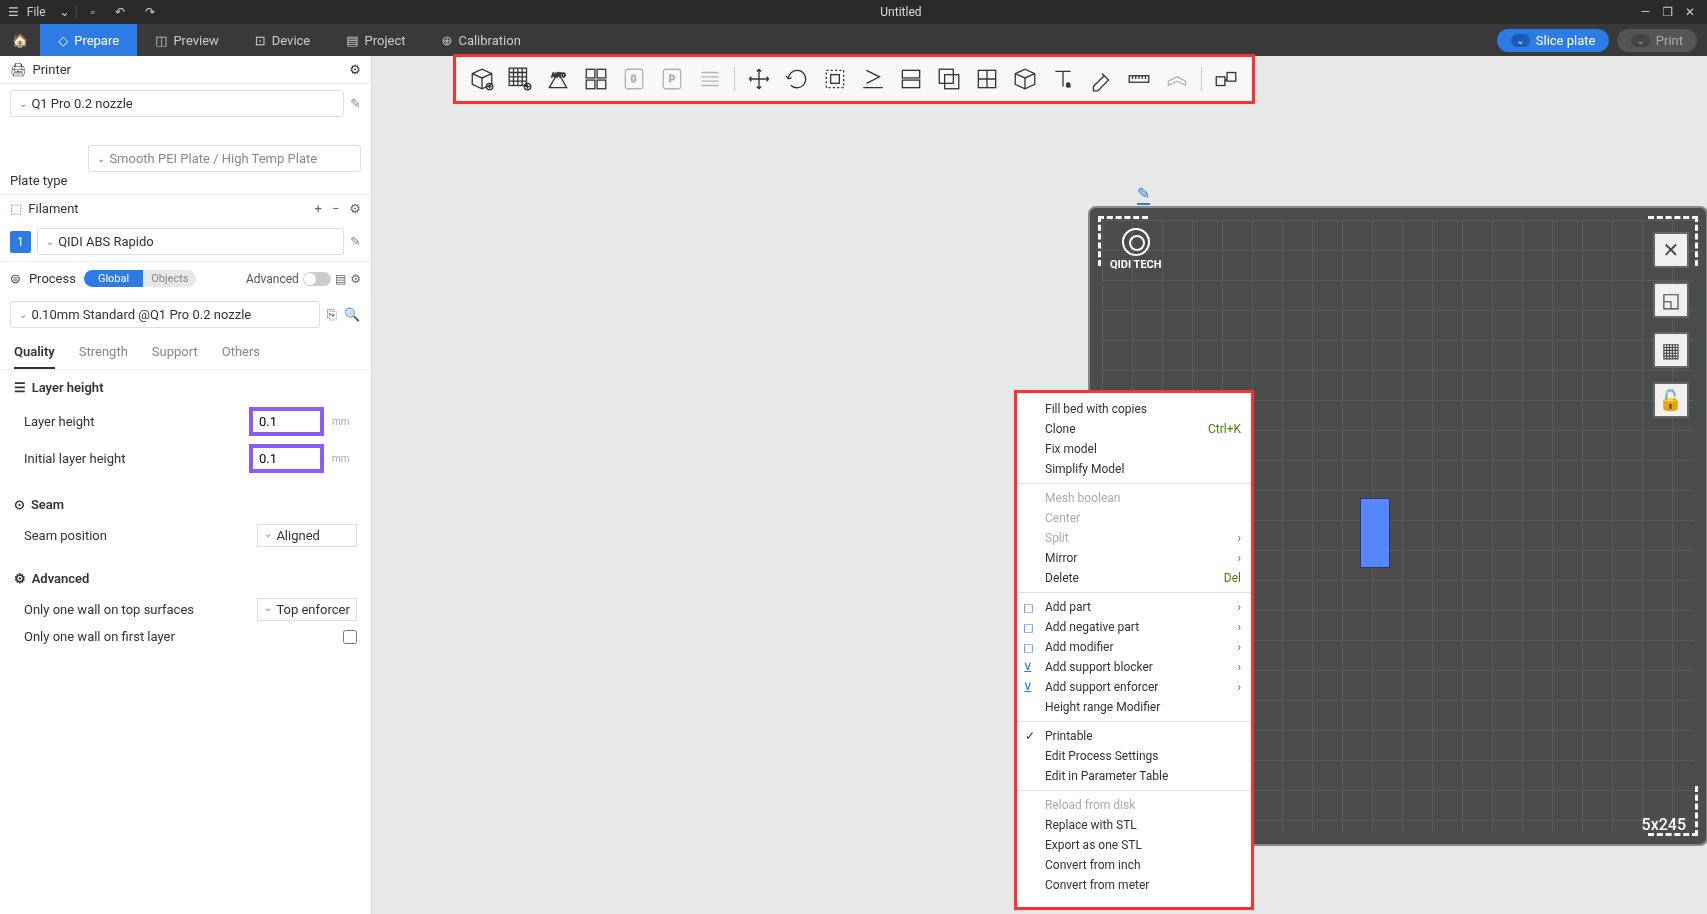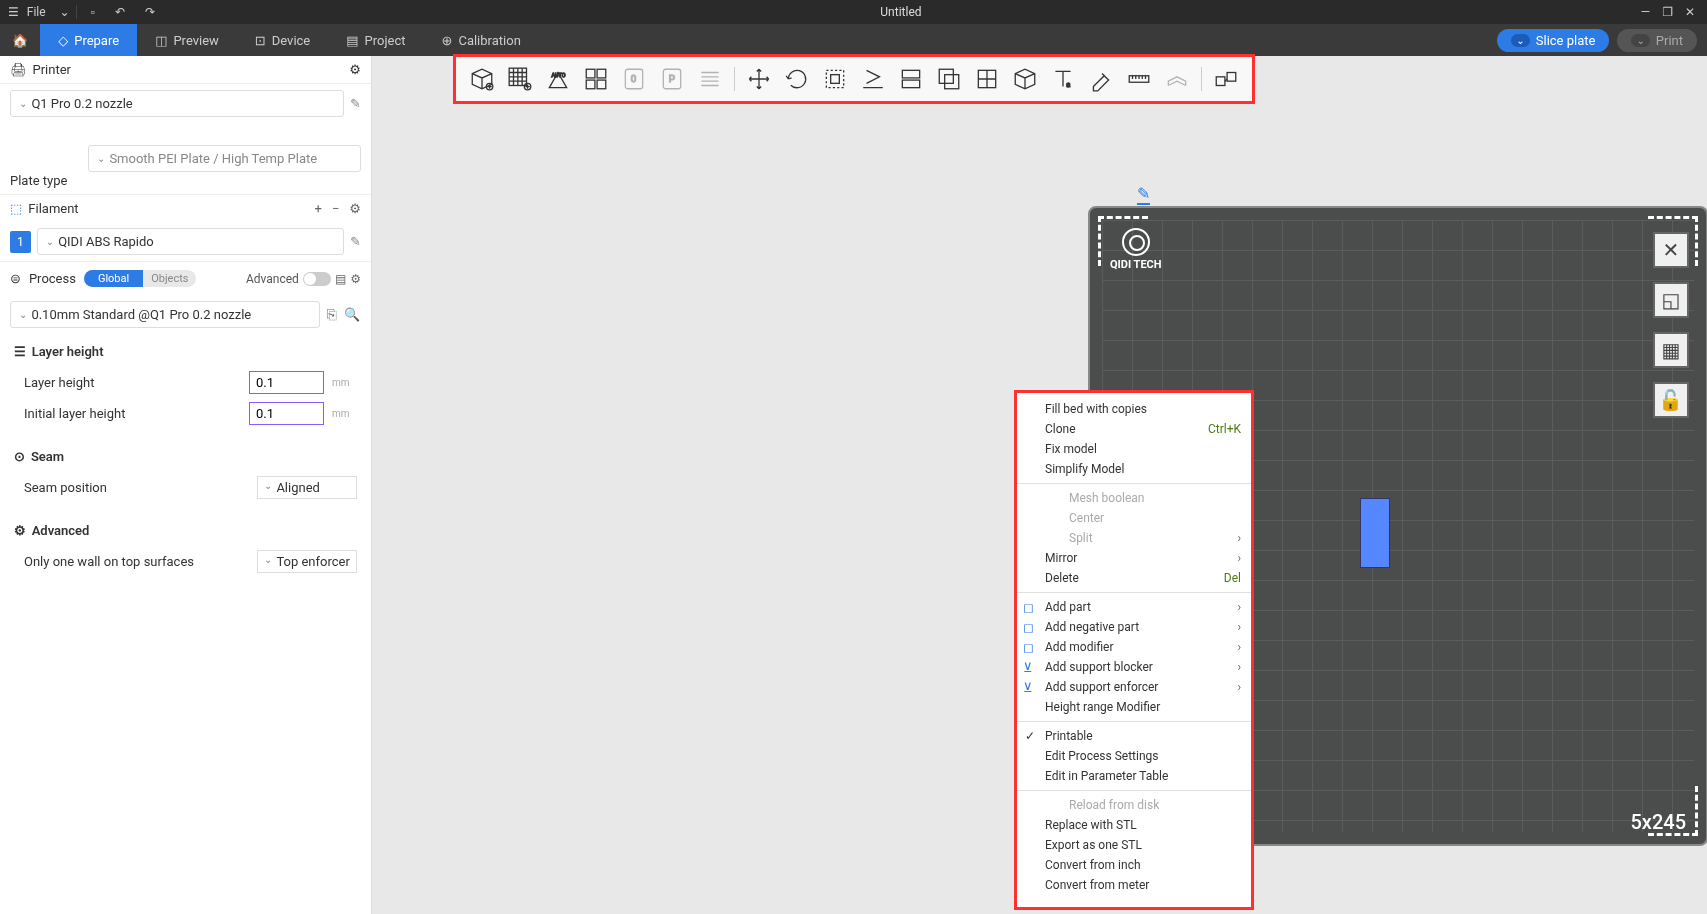--- a/index.html
+++ b/index.html
@@ -59,21 +59,21 @@
 .process-dropdown .icons { display: flex; gap: 8px; color: #666; }
 
 .setting-tabs { display: flex; padding: 10px 14px 0; gap: 24px; border-bottom: 1px solid #eee; }
 .setting-tab { padding-bottom: 8px; color: #888; cursor: pointer; font-size: 13px; }
 .setting-tab.active { color: #333; font-weight: 600; border-bottom: 2px solid #333; }
 
 .setting-group { padding: 10px 14px; }
 .group-title { display: flex; align-items: center; gap: 6px; font-weight: 600; font-size: 13px; color: #333; margin-bottom: 8px; }
 .setting-row { display: flex; align-items: center; padding: 4px 0 4px 10px; gap: 8px; }
 .setting-row .label { flex: 1; font-size: 13px; color: #333; }
-.setting-row input[type=text] { width: 75px; border: 1px solid #8b5cf6; padding: 3px 6px; font-size: 13px; }
+.setting-row input[type=text] { width: 75px; border: 4px solid #8b5cf6; padding: 3px 6px; font-size: 13px; }
 .setting-row .unit { width: 25px; color: #aaa; font-size: 10px; }
 .setting-row .field-select { width: 100px; border: 1px solid #ddd; padding: 3px 6px; font-size: 13px; display: flex; }
 .setting-row .field-select .caret { color: #888; margin-right: 4px; font-size: 10px; }
 .setting-row input[type=checkbox] { width: 14px; height: 14px; }
 
 
 .viewport { position: absolute; left: 372px; top: 56px; right: 0; bottom: 0; background: #e8e8e8; }
 
 
 .toolbar { position: absolute; top: 54px; left: 50%; transform: translateX(-50%); background: #f8f8f8; border: 3px solid #ff3030; padding: 8px 12px; display: flex; gap: 10px; align-items: center; }
@@ -87,34 +87,34 @@
 .build-plate { position: absolute; left: 716px; top: 150px; width: 620px; height: 640px; background: #4a4d4c; border-radius: 8px; border: 2px solid #888; }
 .plate-inner { position: absolute; inset: 12px; background-image: linear-gradient(#5a5d5c 1px, transparent 1px), linear-gradient(90deg, #5a5d5c 1px, transparent 1px); background-size: 30px 30px; }
 .plate-corner { position: absolute; width: 50px; height: 50px; }
 .plate-corner.tl { top: 8px; left: 8px; border-top: 3px dashed #fff; border-left: 3px dashed #fff; }
 .plate-corner.tr { top: 8px; right: 8px; border-top: 3px dashed #fff; border-right: 3px dashed #fff; }
 .plate-corner.bl { bottom: 8px; left: 8px; border-bottom: 3px dashed #fff; border-left: 3px dashed #fff; }
 .plate-corner.br { bottom: 8px; right: 8px; border-bottom: 3px dashed #fff; border-right: 3px dashed #fff; }
 .qidi-logo { position: absolute; top: 20px; left: 20px; color: #fff; font-size: 11px; font-weight: bold; display: flex; flex-direction: column; align-items: center; }
 .qidi-logo .circle { width: 28px; height: 28px; border: 2px solid #fff; border-radius: 50%; margin-bottom: 2px; position: relative; }
 .qidi-logo .circle::after { content: ''; position: absolute; width: 12px; height: 12px; border: 2px solid #fff; border-radius: 50%; top: 5px; left: 5px; }
-.dimension-label { position: absolute; right: 20px; bottom: 10px; color: #fff; font-size: 20px; font-weight: 500; }
+.dimension-label { position: absolute; right: 20px; bottom: 10px; color: #fff; font-size: 16px; font-weight: 500; }
 .axis-origin { position: absolute; left: 12px; bottom: 12px; width: 70px; height: 70px; }
 .axis-x { position: absolute; bottom: 0; left: 0; width: 60px; height: 3px; background: #d04040; }
 .axis-y { position: absolute; bottom: 0; left: 0; width: 3px; height: 60px; background: #40c040; border-left: 2px dashed #40c040; background: none; }
 .selected-obj { position: absolute; left: 270px; top: 290px; width: 30px; height: 70px; background: #5588ff; border: 1px solid #336; }
 
 
 .right-icons { position: absolute; right: 18px; top: 176px; display: flex; flex-direction: column; gap: 14px; }
 .right-icons .ricon { width: 36px; height: 36px; border: 2px solid #666; background: #f0f0f0; display: flex; align-items: center; justify-content: center; cursor: pointer; font-size: 20px; color: #444; }
 
 
 .context-menu { position: absolute; left: 1014px; top: 390px; width: 240px; background: #fff; border: 3px solid #ff3030; font-size: 12px; color: #333; padding-top: 6px; padding-bottom: 12px; }
 .ctx-item { display: flex; align-items: center; padding: 3px 10px 3px 28px; cursor: pointer; position: relative; }
-.ctx-item.disabled { color: #aaa; margin-left: 24px; }
+.ctx-item.disabled { color: #aaa; }
 .ctx-item .shortcut { margin-left: auto; color: #4d7c0f; }
 .ctx-item .arrow { margin-left: auto; color: #666; }
 .ctx-item .check { position: absolute; left: 8px; }
 .ctx-item .left-icon { position: absolute; left: 6px; color: #2d7be5; font-size: 13px; }
 .ctx-sep { height: 1px; background: #e0e0e0; margin: 4px 0; }
 </style>
 </head>
 <body>
 
 <div class="titlebar">
@@ -227,20 +227,26 @@
     <div class="dropdown-field">
         <span class="caret">⌄</span>
         <span>0.10mm Standard @Q1 Pro 0.2 nozzle</span>
       </div>
     <div class="icons">
       <span>⎘</span>
       <span>🔍</span>
     </div>
   </div>
 
+  <div class="setting-tabs">
+    <div class="setting-tab active">Quality</div>
+    <div class="setting-tab">Strength</div>
+    <div class="setting-tab">Support</div>
+    <div class="setting-tab">Others</div>
+  </div>
 
   <div class="setting-group">
     <div class="group-title">
         <span>☰</span>
         <span>Layer height</span>
       </div>
     <div class="setting-row">
       <span class="label">Layer height</span>
       <input type="text" value="0.1" style="">
       <span class="unit">mm</span>
@@ -270,20 +276,24 @@
     <div class="group-title">
         <span>⚙</span>
         <span>Advanced</span>
       </div>
     <div class="setting-row">
       <span class="label">Only one wall on top surfaces</span>
       <div class="field-select">
           <span class="caret">⌄</span>
           <span>Top enforcer</span>
         </div>
+    </div>
+    <div class="setting-row">
+      <span class="label">Only one wall on first layer</span>
+      <input type="checkbox" style="">
     </div>
   </div>
 </div>
 
 <div class="viewport">
   <span class="plate-edit-icon">✎</span>
   <div class="build-plate">
     <div class="plate-inner"></div>
     <div class="plate-corner tl"></div>
     <div class="plate-corner tr"></div>

